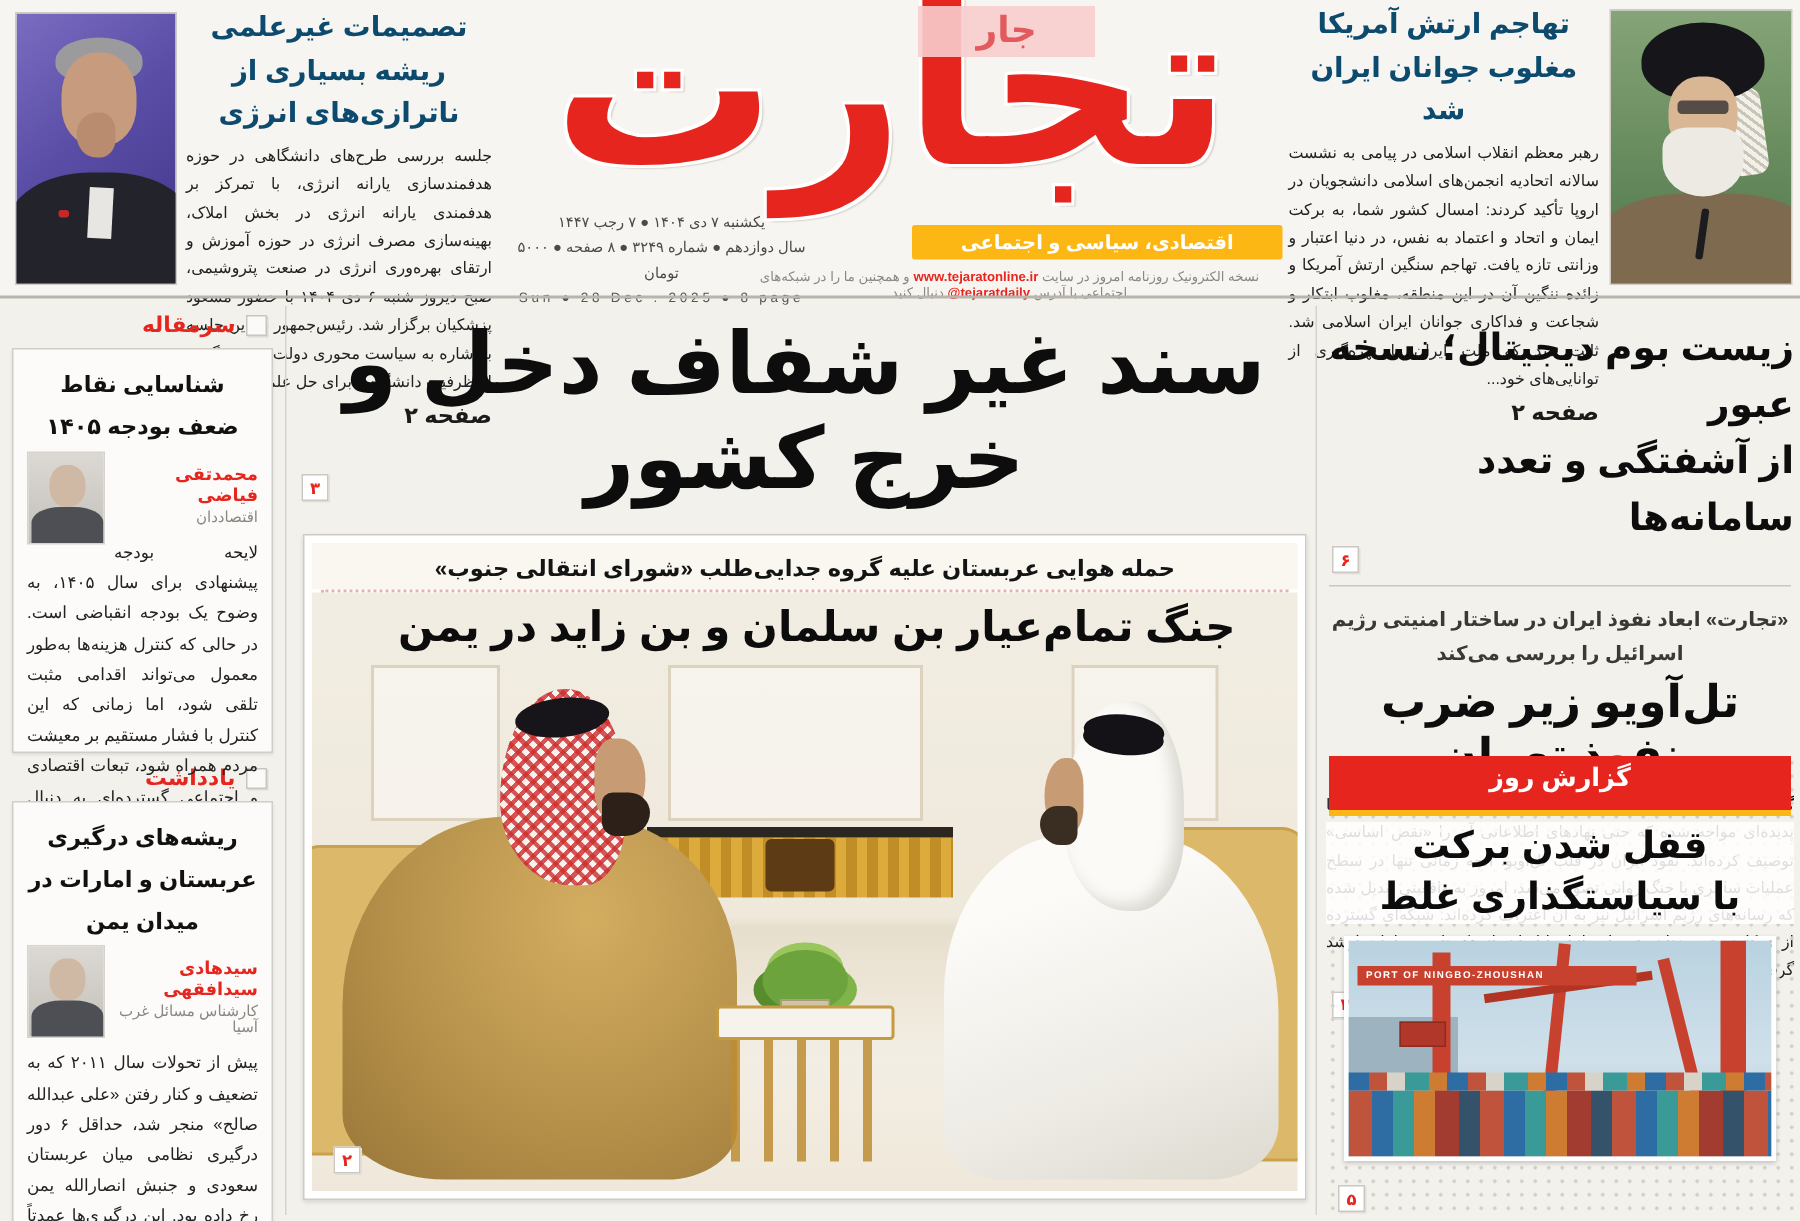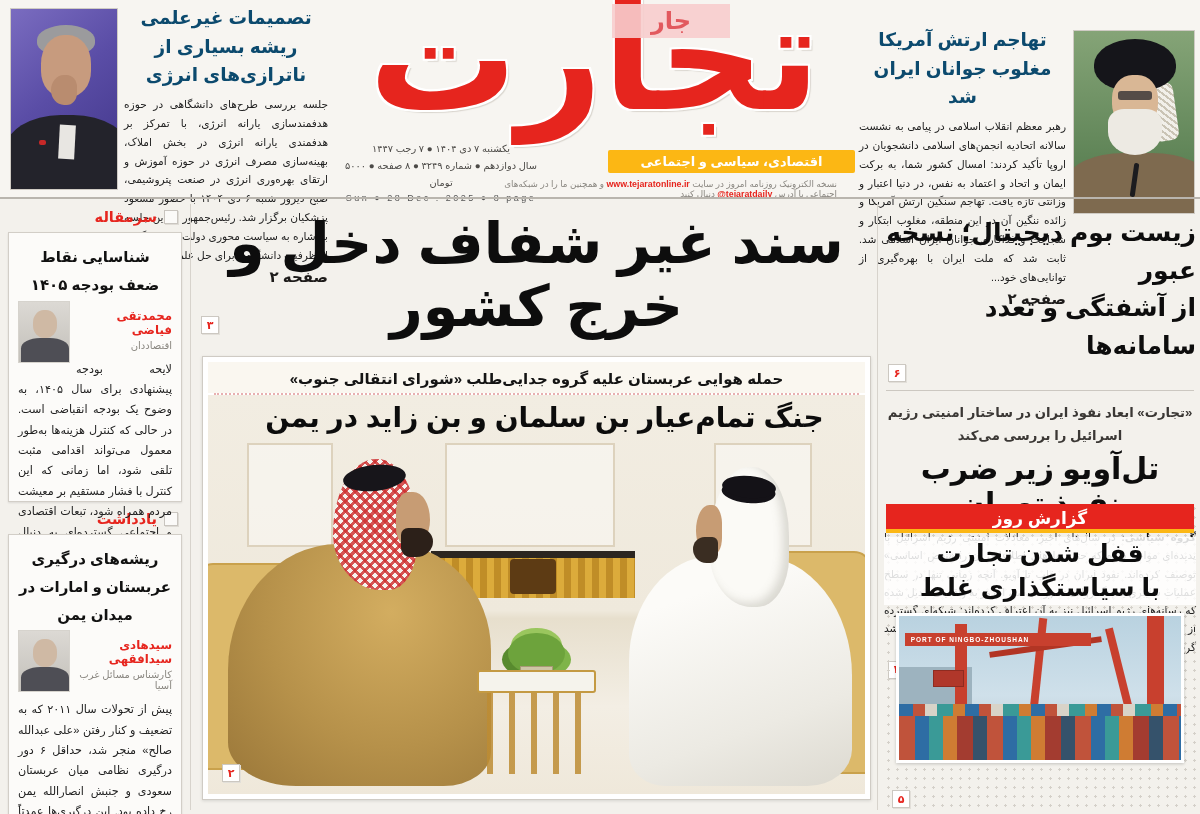--- a/index.html
+++ b/index.html
@@ -35,25 +35,25 @@
     font-size:148px; font-weight:900; color:#e6251e; letter-spacing:-4px;
     text-shadow:2px 2px 0 #fff, -2px -2px 0 #fff, 2px -2px 0 #fff, -2px 2px 0 #fff, 3px 3px 1px #d9d5ce; }
   .watermark { position:absolute; left:278px; top:4px; width:118px; height:34px;
     background:rgba(247,205,205,.9); color:#e2595e; font-size:24px; font-weight:bold;
     text-align:center; line-height:34px; overflow:hidden; }
   .yellowband { position:absolute; right:0; top:150px; width:247px; height:23px;
     background:#fcb714; border-radius:2px; color:#fff; font-weight:bold; font-size:13px;
     text-align:center; line-height:23px; }
   .dateline { position:absolute; left:2px; top:140px; width:210px; font-size:9.8px; color:#4c4a47; line-height:1.75; text-align:center; }
   .dateline .en { direction:ltr; letter-spacing:2.5px; font-size:9px; color:#555; }
-  .ribbon { position:absolute; right:18px; top:179px; width:360px; font-size:8.8px; color:#8a8781; text-align:right; direction:rtl; }
+  .ribbon { position:absolute; right:2px; top:179px; width:360px; font-size:8.8px; color:#8a8781; text-align:center; direction:rtl; }
   .ribbon b { color:#e6251e; }
 
   
-  .m-right { position:absolute; left:855px; top:0; width:345px; height:197px;margin-top:24px; }
+  .m-right { position:absolute; left:855px; top:0; width:345px; height:197px; }
   .photo-kha { position:absolute; right:5px; top:6px; width:122px; height:184px;
     background:linear-gradient(#85a477,#5f8457 70%,#4e7348); border:1px solid #cfcbc4; overflow:hidden; }
   .kha-turban { position:absolute; left:20px; top:8px; width:82px; height:52px; background:#15151a; border-radius:50% 50% 45% 45%; }
   .kha-face { position:absolute; left:38px; top:44px; width:46px; height:52px; background:#d9b795; border-radius:44%; }
   .kha-glass { position:absolute; left:44px; top:60px; width:34px; height:9px; background:rgba(40,40,45,.75); border-radius:3px; }
   .kha-beard { position:absolute; left:34px; top:78px; width:54px; height:46px; background:#edeae3; border-radius:30% 30% 50% 50%; }
   .kha-robe { position:absolute; left:-6px; bottom:-6px; width:140px; height:66px; background:#7e6a4f; border-radius:40% 40% 0 0; }
   .kha-scarf { position:absolute; left:76px; top:52px; width:26px; height:58px; background:repeating-linear-gradient(45deg,#f2f0ea 0 3px,#cac4b5 3px 5px); border-radius:8px; transform:rotate(-8deg); }
   .kha-mic { position:absolute; left:58px; bottom:16px; width:5px; height:34px; background:#1c1c1f; border-radius:2px; transform:rotate(8deg); }
   .m-right-text { position:absolute; right:134px; left:4px; top:2px; height:192px; }
@@ -136,21 +136,21 @@
   .r1-headline span { display:block;text-align:right; }
   .r-div { border-bottom:1px solid #ccc8c1; margin:8px 2px 0; }
   .r2-kicker { text-align:center; font-weight:bold; font-size:13.2px; color:#3b3835; line-height:1.75; margin-top:10px; }
   .r2-headline { text-align:center; font-weight:900; font-size:30px; margin-top:4px; color:#0d0d0d; }
   .r2-body { font-size:10.6px; line-height:1.72; text-align:justify; color:#222; margin-top:7px; }
   .r2-body b { color:#111; }
 
   .report { position:absolute; left:0; right:0; top:300px; height:308px;
     background-image:radial-gradient(#d4d0c9 1.1px, transparent 1.2px); background-size:9px 9px; }
   .report-bar { position:relative; margin:0 2px; background:#e6251e; color:#fff; text-align:center;
-    font-weight:bold; font-size:17px; height:29px; line-height:29px; border-bottom:4px solid #fcb714; }
+    font-weight:bold; font-size:17px; height:40px; line-height:29px; border-bottom:4px solid #fcb714; }
   .report-kicker { text-align:center; font-weight:bold; font-size:12.8px; line-height:1.6; margin:12px 10px 0; background:rgba(255,255,255,.85); }
   .report-headline { text-align:center; font-weight:900; font-size:25px; line-height:1.35; margin-top:4px; color:#0c0c0c; }
   .report-headline span { display:block; background:rgba(255,255,255,.85); }
   .photo-port { position:relative; margin:8px 12px 0; height:150px; border:3px solid #fff; box-shadow:0 1px 3px rgba(0,0,0,.2);
     background:linear-gradient(#b9d2e0 0%,#cfe0ea 55%,#b7c4cc 100%); overflow:hidden; }
   .sea { position:absolute; left:0; bottom:30%; width:26%; height:34%; background:#9db3bf; }
   .beam { position:absolute; left:2%; top:12%; width:66%; height:9%; background:#c8402e; color:#fff;
     font-size:6.5px; letter-spacing:1px; line-height:13px; padding-left:6px; direction:ltr; font-weight:bold; }
   .cr { position:absolute; background:#c8402e; }
   .cr1 { left:20%; top:6%; width:4%; height:64%; }
@@ -317,21 +317,21 @@
       <h2 class="r2-headline">تل‌آویو زیر ضرب نفوذ تهران</h2>
       <p class="r2-body"><b>گروه سیاسی:</b> <span>در سال‌های اخیر، معادلات امنیتی رژیم اسرائیل با پدیده‌ای مواجه شده که حتی نهادهای اطلاعاتی آن را «نقص اساسی» توصیف کرده‌اند. نفوذ ایران در قلب تل‌آویو. آنچه زمانی تنها در سطح عملیات سایبری یا جنگ روانی تصور می‌شد، امروز به واقعیتی تبدیل شده که رسانه‌های رژیم اسرائیل نیز به آن اعتراف کرده‌اند: شبکه‌ای گسترده از همکاری شهروندان رژیم اسرائیل با ایران، از هک تلفن مقامات ارشد گرفته تا جذب ده‌ها نفر از اقشار مختلف جامعه.</span></p>
       <div class="r2-badge-wrap">
           <div class="pbadge">۲</div>
         </div>
     </article>
 
     <section class="report">
       <div class="report-bar">گزارش روز</div>
       <h2 class="report-headline">
-        <span>قفل شدن تجارت</span>
+        <span>قفل شدن برکت</span>
         <span>با سیاستگذاری غلط</span>
       </h2>
       <div class="photo-port">
         <div class="sea"></div>
         <div class="cr cr1"></div>
         <div class="cr cr2"></div>
         <div class="cr cr3"></div>
         <div class="cr cr4"></div>
         <div class="cr cr5"></div>
         <div class="beam">PORT OF NINGBO-ZHOUSHAN</div>

